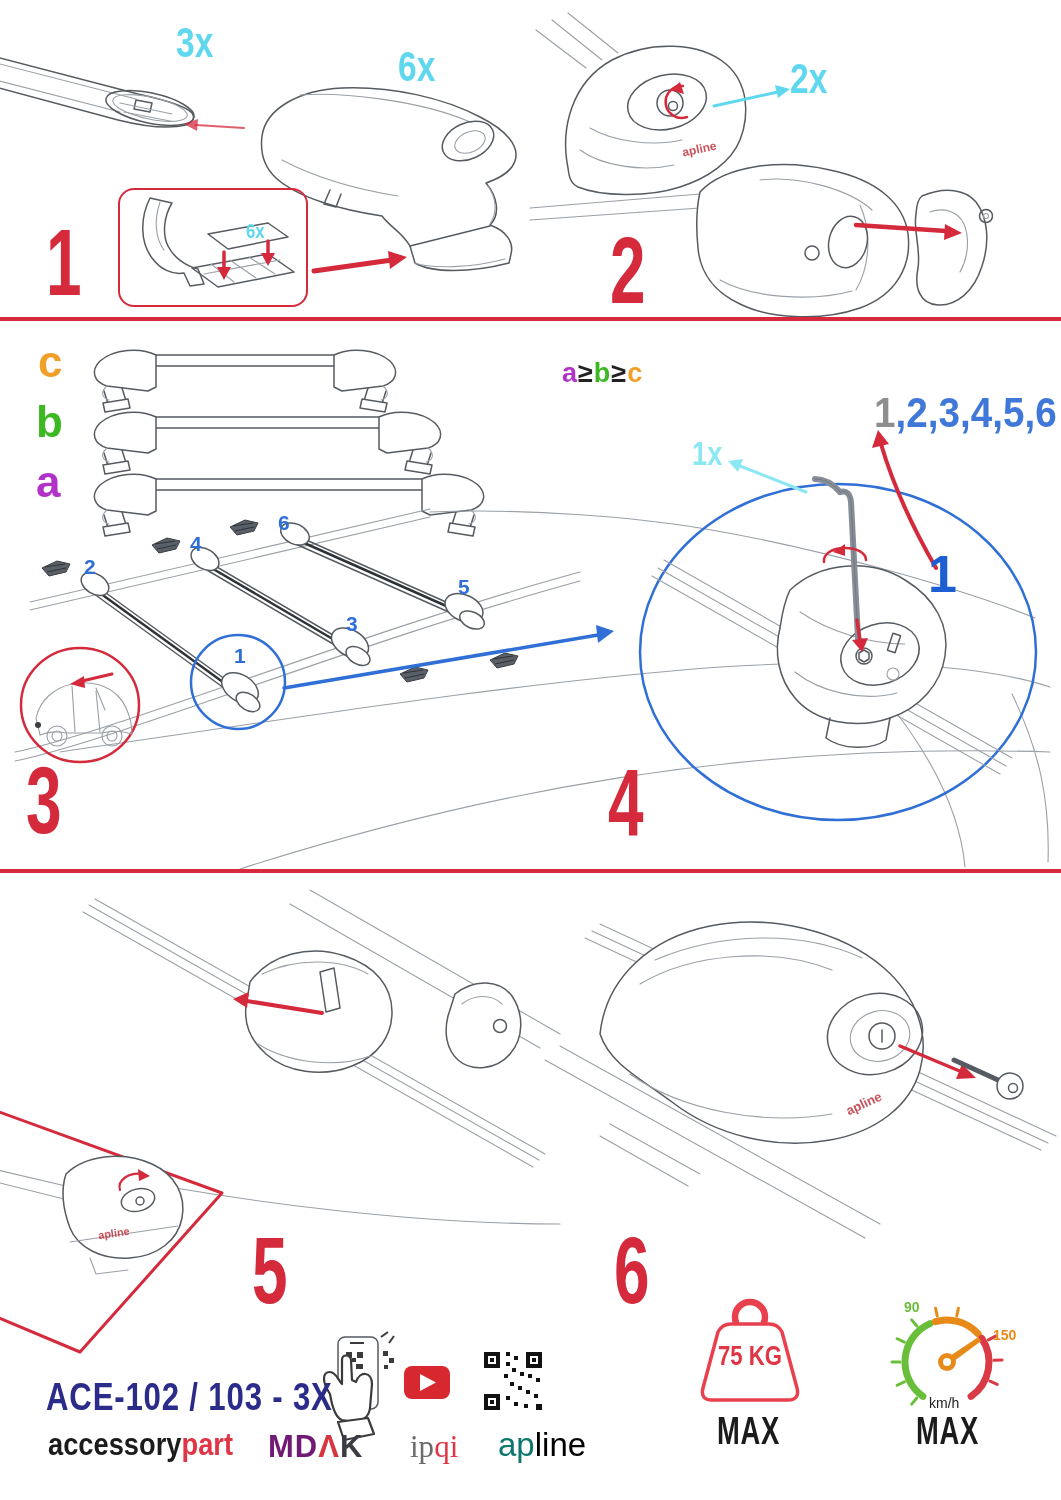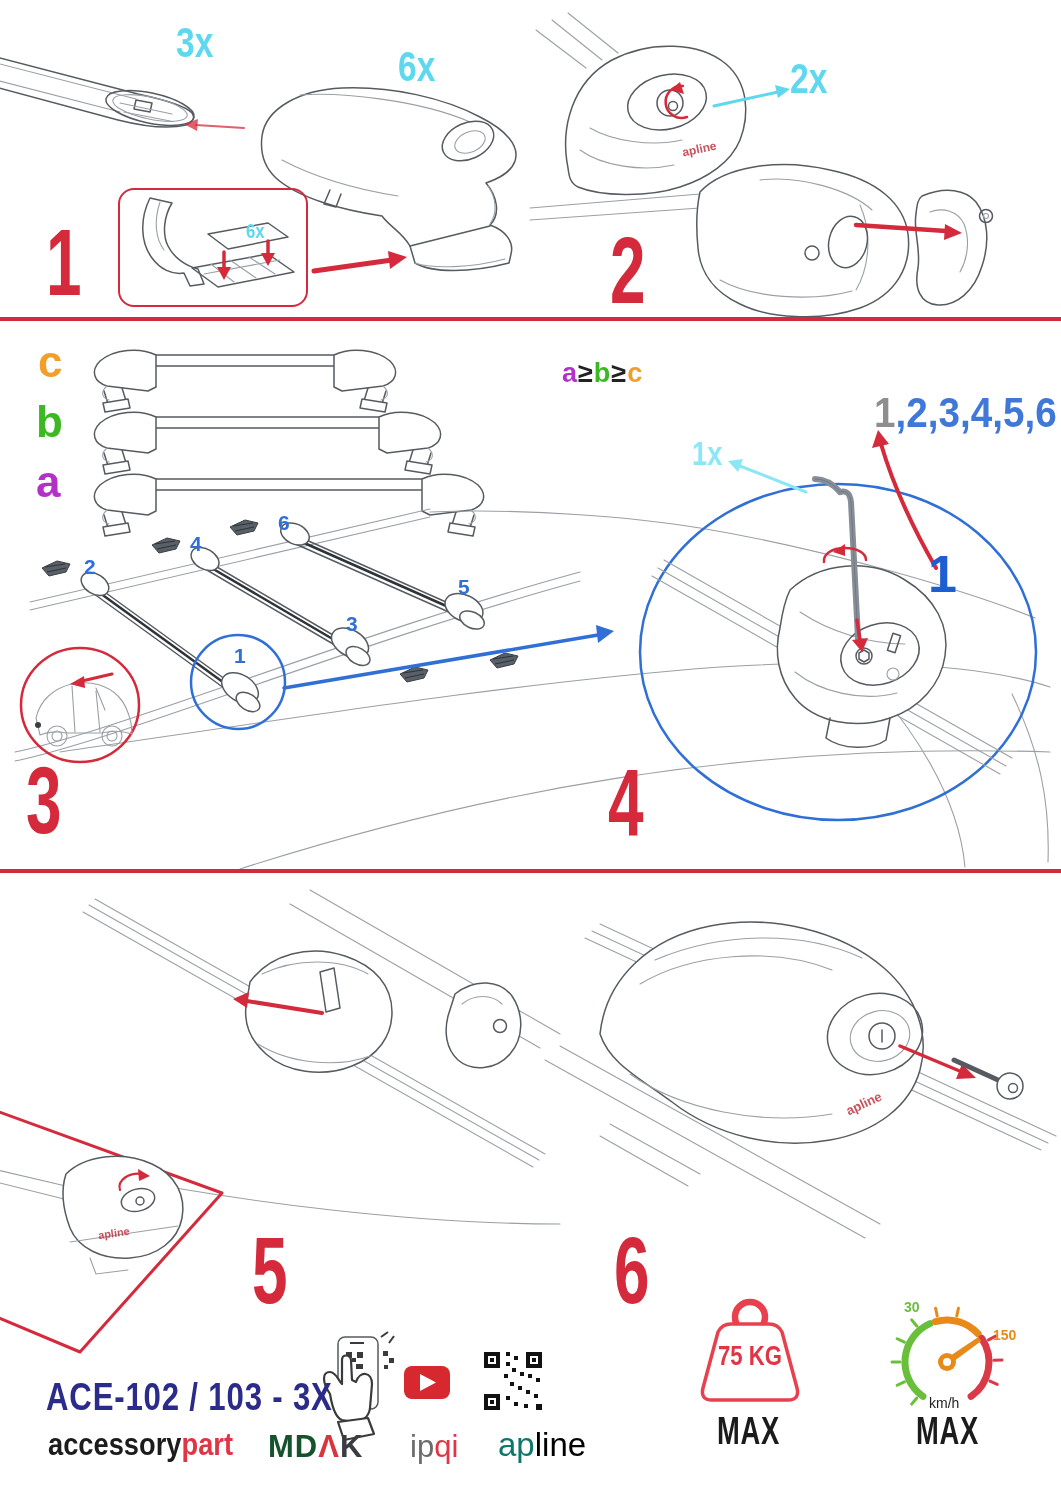--- a/index.html
+++ b/index.html
@@ -464,30 +464,30 @@
   <span class="mini-logo" style="left:98px;top:1228px;font-size:11px;transform:rotate(-8deg);">apline</span>
   <span class="mini-logo" style="left:845px;top:1097px;font-size:13px;transform:rotate(-25deg);">apline</span>
   <span class="step-num" style="left:252px;top:1230px;">5</span>
   <span class="step-num" style="left:614px;top:1230px;">6</span>
 
   <span class="ft-model" style="left:46px;top:1378px;">ACE-102 / 103 - 3X</span>
   <div class="ft-brand" style="left:48px;top:1429px;">
     <span style="color:#1c1c1c">accessory</span><span style="color:#e03545">part</span>
   </div>
   <div class="ft-word" style="left:268px;top:1431px;letter-spacing:1px;">
-    <span style="color:#14532d">MD</span><span style="color:#d7363e">Λ</span><span style="color:#3b3b44">K</span>
-  </div>
-  <div class="ft-word" style="left:410px;top:1431px;font-weight:400;">
+    <span style="color:#701a75">MD</span><span style="color:#d7363e">Λ</span><span style="color:#3b3b44">K</span>
+  </div>
+  <div class="ft-word" style="left:410px;top:1431px;font-weight:400;font-family:Liberation Serif, serif;">
     <span style="color:#6b6b6b">ip</span><span style="color:#e03545">qi</span>
   </div>
   <div class="ft-word" style="left:498px;top:1428px;font-size:33px;font-weight:400;">
     <span style="color:#0f766e">ap</span><span style="color:#000000">line</span>
   </div>
 
   <span class="abs" style="left:700px;top:1341px;width:100px;text-align:center;color:#e03545;font-weight:700;font-size:27px;transform:scaleX(.82);transform-origin:center top;">75 KG</span>
   <span class="maxlbl" style="left:717px;top:1412px;">MAX</span>
 
-  <span class="gauge-lbl" style="left:904px;top:1300px;color:#6abf3a;">30</span>
+  <span class="gauge-lbl" style="left:904px;top:1300px;color:#6abf3a;">90</span>
   <span class="gauge-lbl" style="left:993px;top:1328px;color:#e88a1a;">150</span>
   <span class="gauge-lbl" style="left:929px;top:1396px;color:#222;font-weight:400;">km/h</span>
   <span class="maxlbl" style="left:916px;top:1412px;">MAX</span>
 
 </div>
 
 </body></html>

